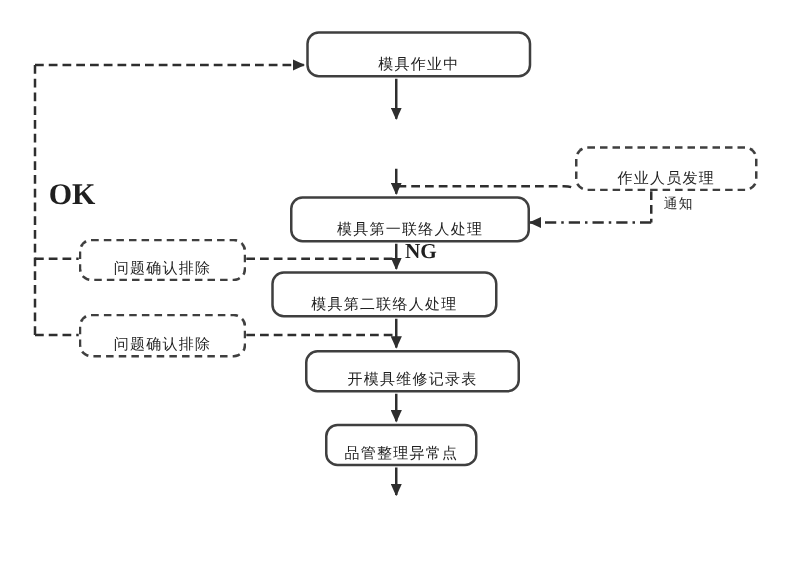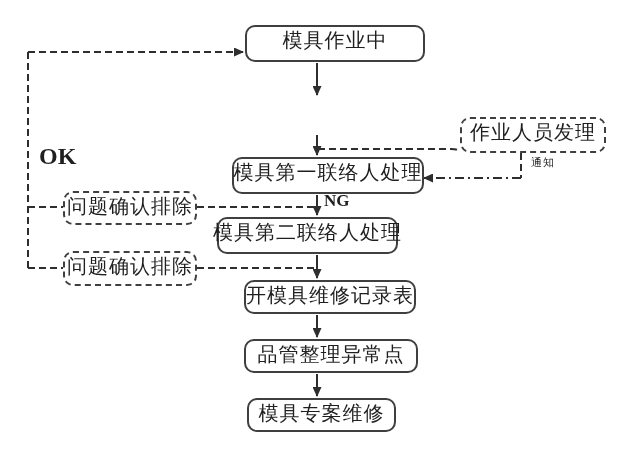--- a/index.html
+++ b/index.html
@@ -13,25 +13,25 @@
     position:relative;
     width:636px;height:453px;
     background:var(--background);
     font-family:"Liberation Sans","DejaVu Sans",sans-serif;
     overflow:hidden;
   }
   .layer{position:absolute;left:0;top:0;}
   .node{
     position:absolute;
     box-sizing:border-box;
-    display:flex;align-items:flex-start;justify-content:center;
+    display:flex;align-items:flex-end;justify-content:center;
     background:var(--background);
     border:2px solid var(--border);
     border-radius:10px;
-    font-size:20px;
+    font-size:12px;
     color:var(--text);
     letter-spacing:1px;
     white-space:nowrap;
     z-index:2;
   }
   .node.dashed{border-style:dashed;}
   .edge-label{
     position:absolute;
     color:var(--text);
     z-index:3;
@@ -91,27 +91,24 @@
   </div>
 
   <div class="node" style="left:217px;top:217px;width:181px;height:37px">
     <span>模具第二联络人处理</span>
   </div>
 
   <div class="node" style="left:244px;top:280px;width:172px;height:34px">
     <span>开模具维修记录表</span>
   </div>
 
-  <div class="node" style="left:244px;top:339px;width:174px;height:34px">
+  <div class="node" style="left:260px;top:339px;width:122px;height:34px">
     <span>品管整理异常点</span>
   </div>
 
-  <div class="node" style="left:247px;top:398px;width:149px;height:34px">
-    <span>模具专案维修</span>
-  </div>
 
   <div class="node dashed" style="left:460px;top:117px;width:146px;height:36px">
     <span>作业人员发理</span>
   </div>
 
   <div class="node dashed" style="left:63px;top:191px;width:134px;height:34px">
     <span>问题确认排除</span>
   </div>
 
   <div class="node dashed" style="left:63px;top:251px;width:134px;height:35px">

